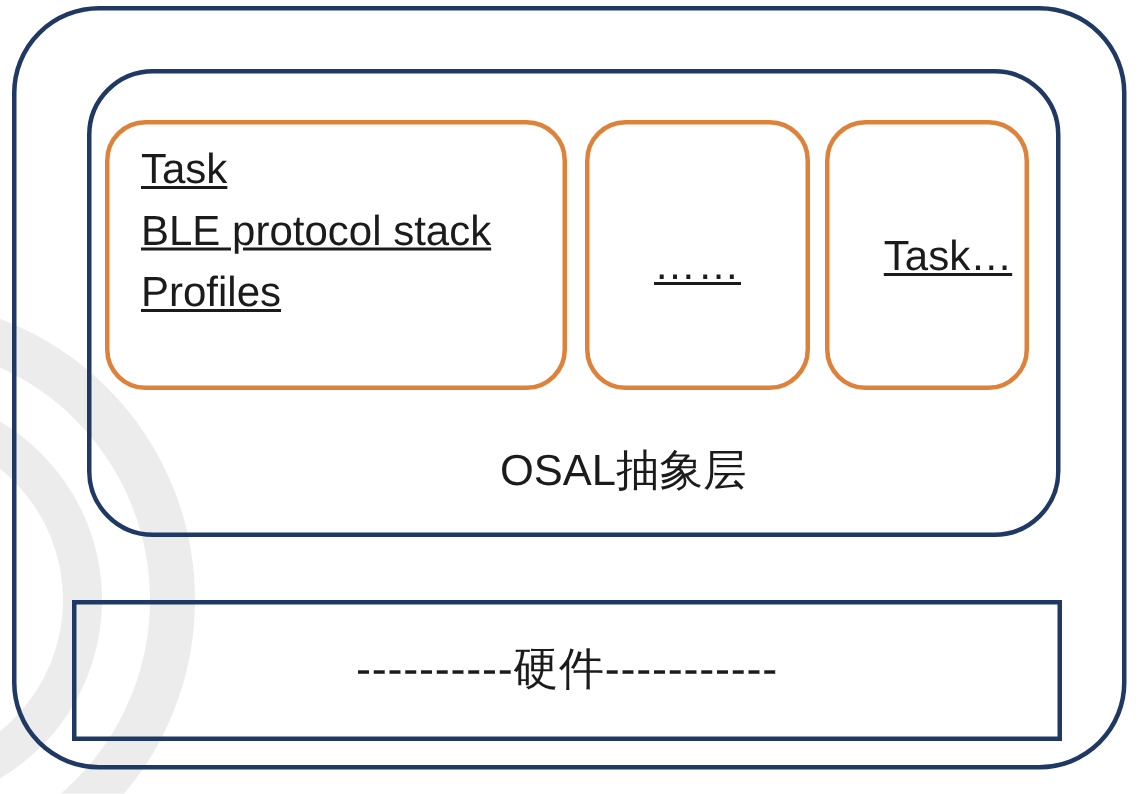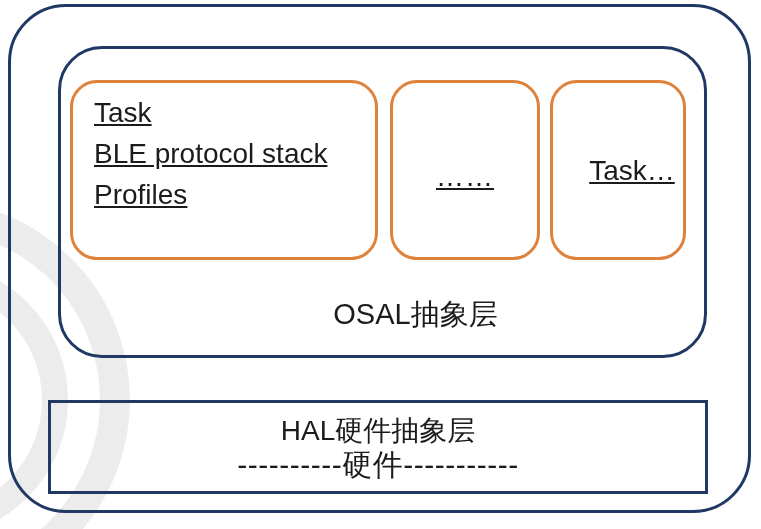--- a/index.html
+++ b/index.html
@@ -129,17 +129,16 @@
     <span class="label">……</span>
   </div>
 
   <div class="task-box more center-label">
     <span class="label">Task…</span>
   </div>
 
   <div class="osal-label">OSAL抽象层</div>
 
   <div class="hal-box">
-    <div class="hal-title">HAL硬件抽象层</div>
     <div class="hal-hardware">----------硬件-----------</div>
   </div>
 
 </div>
 
 </body></html>

